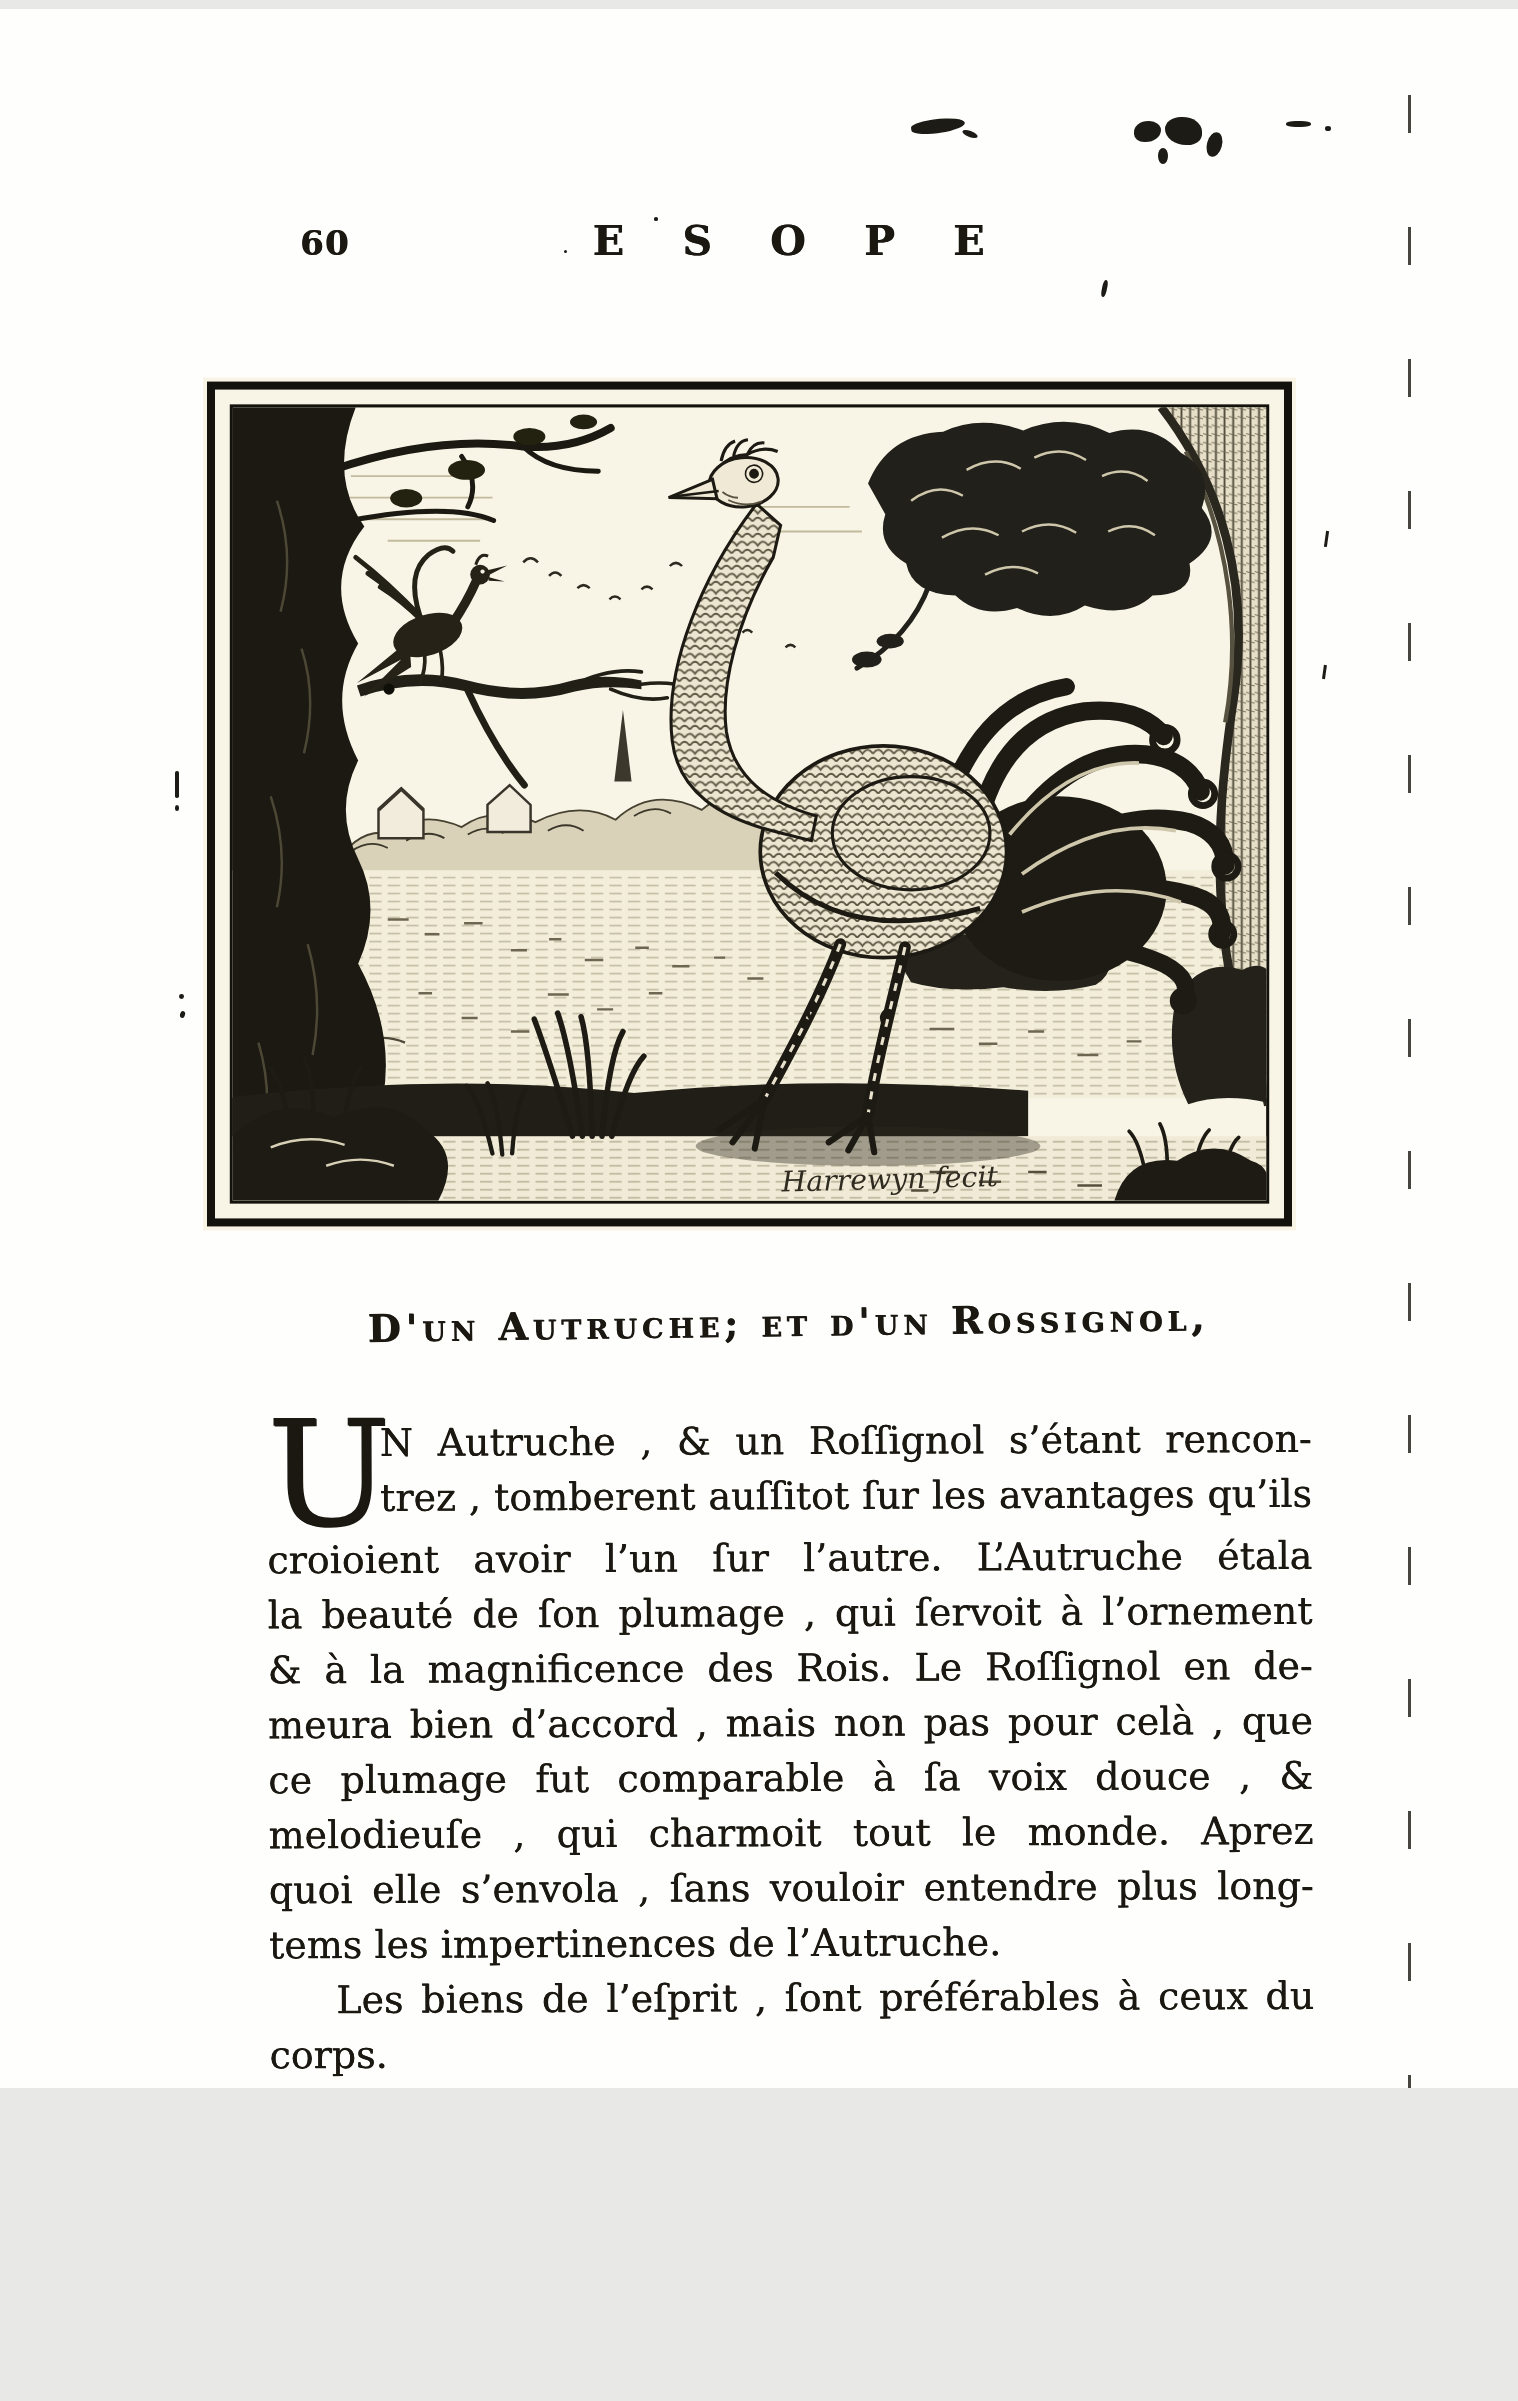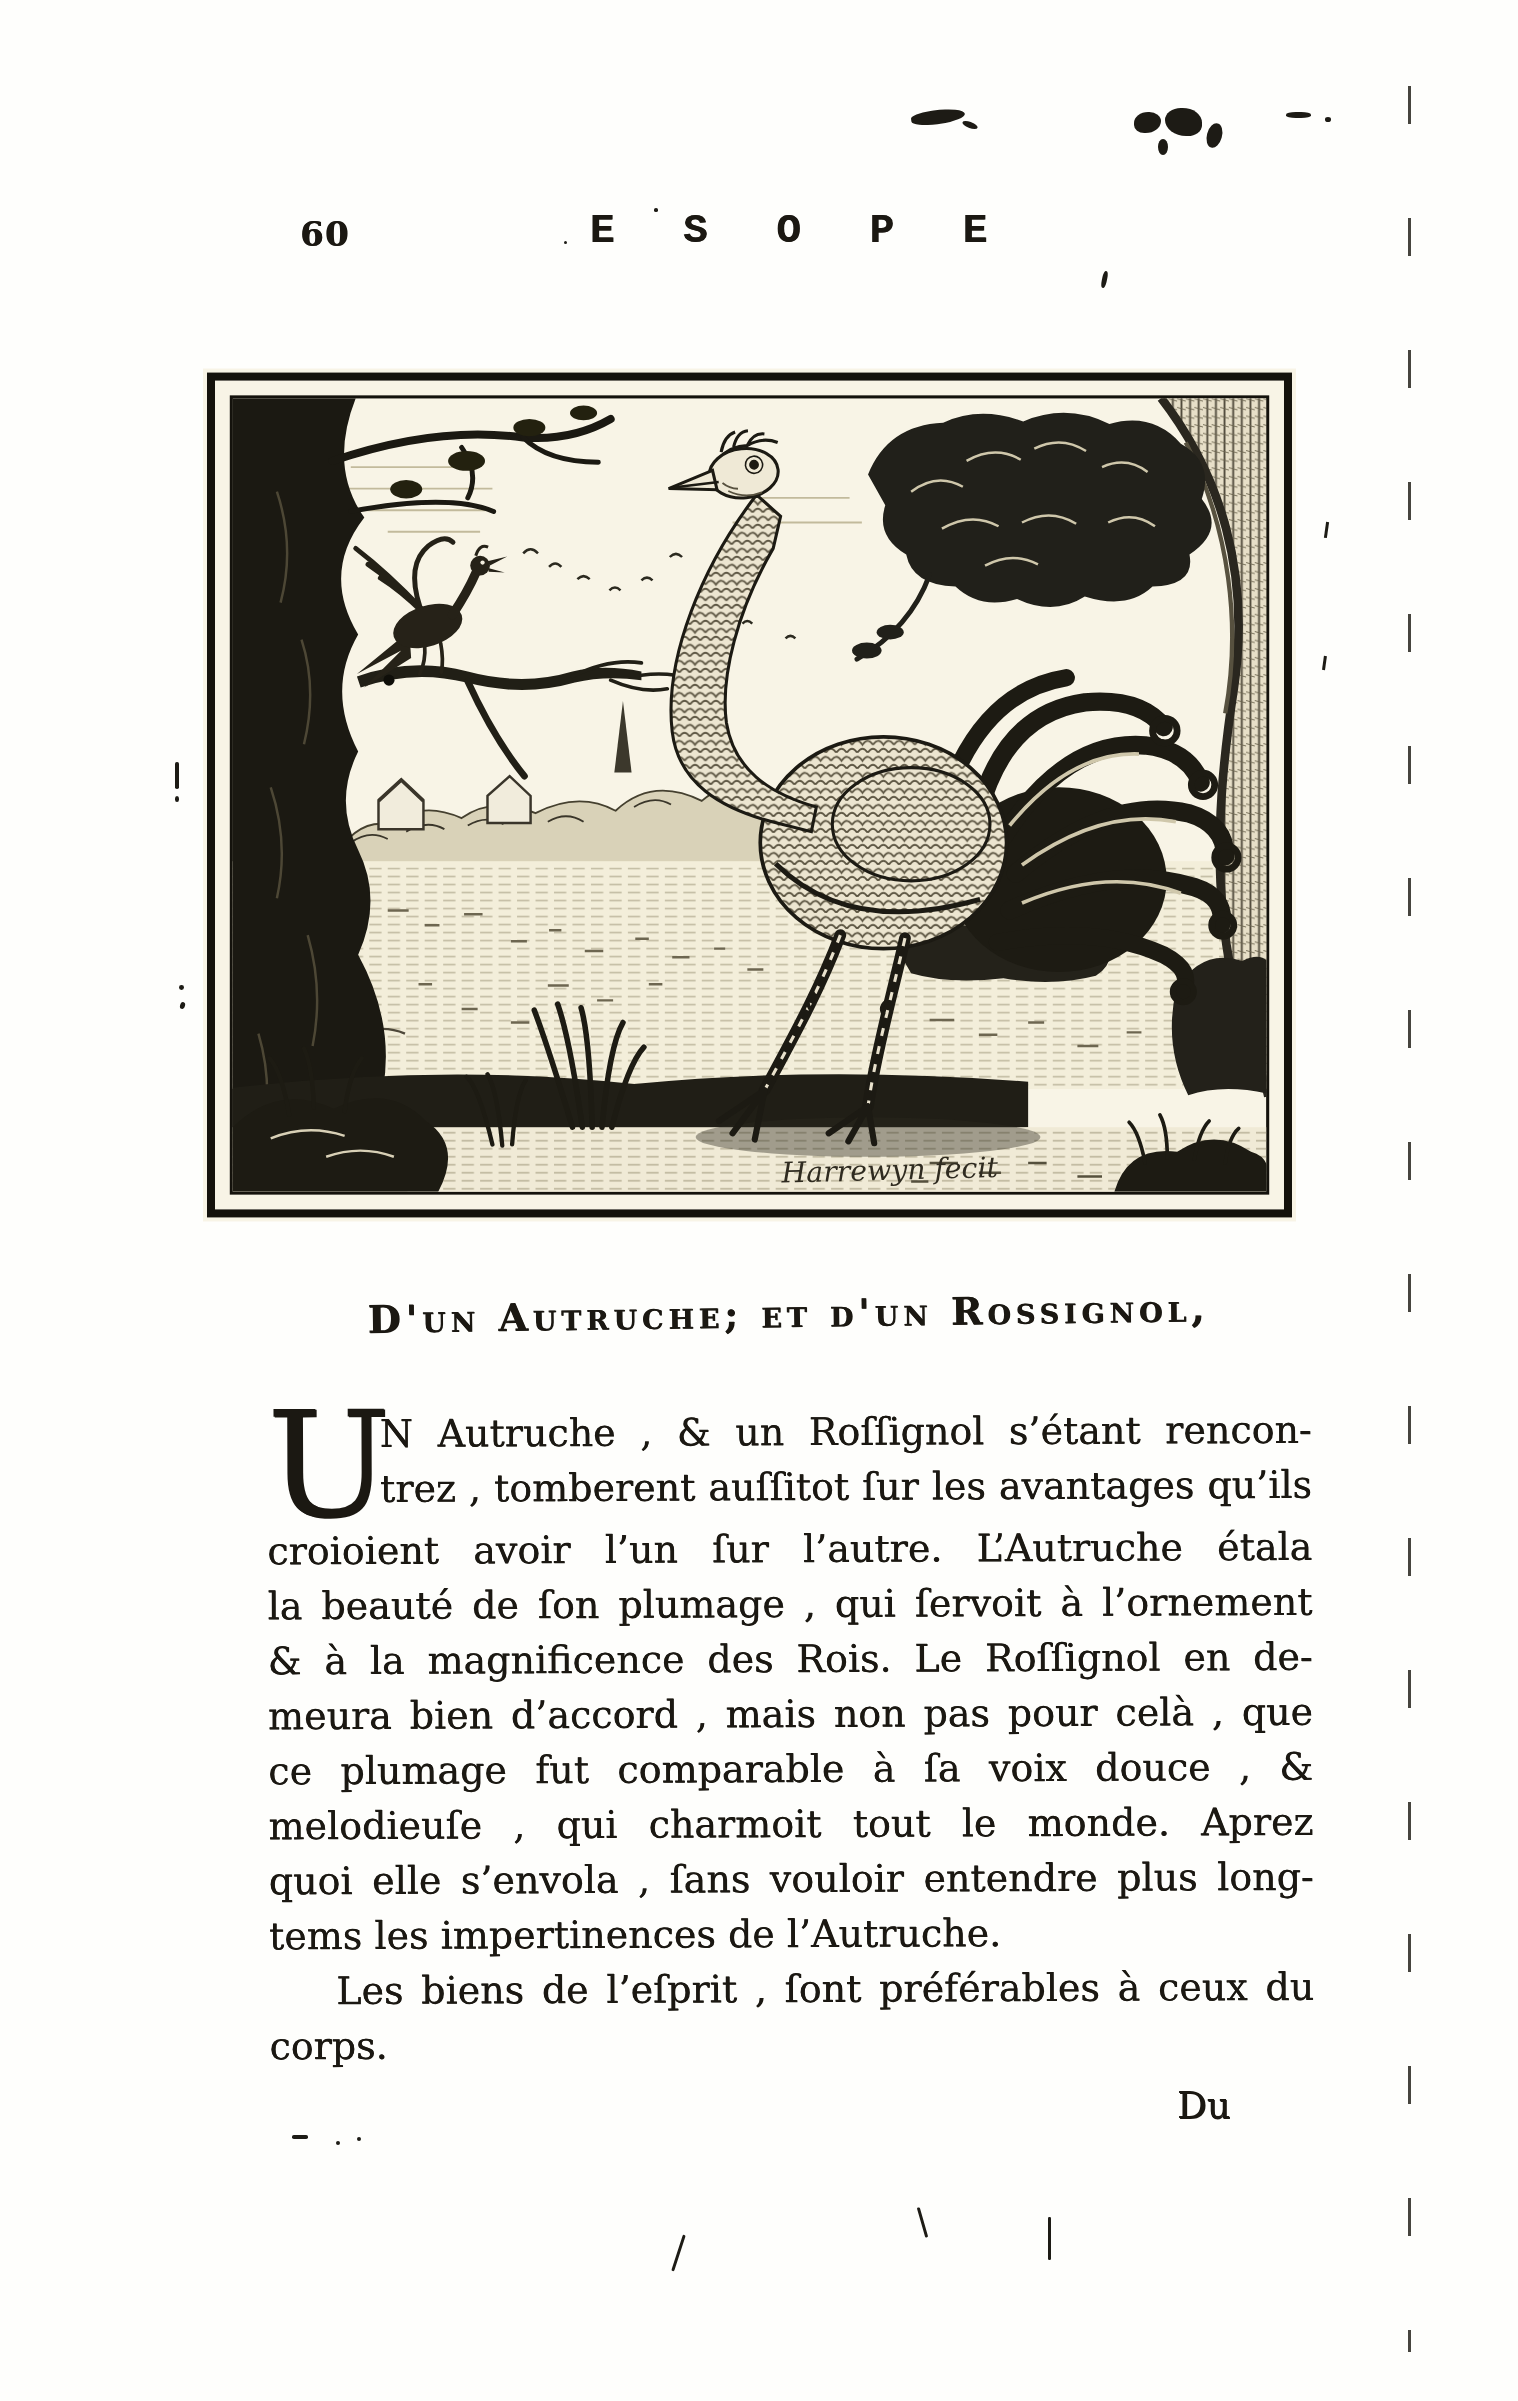--- a/index.html
+++ b/index.html
@@ -1,35 +1,35 @@
 <!DOCTYPE html>
 <html style="font-size:9.9px"><head>
 <meta charset="utf-8">
 <style>
   html,body{margin:0;padding:0;background:#e8e8e6;}
   .page{
     position:relative;
-    width:1518px;height:2401px;
+    width:1518px;height:2079px;
     background:#fefefc;
     overflow:hidden;
     font-family:"DejaVu Serif","Liberation Serif",serif;
     color:#1b1812;
+    margin-top:9px;
   }
   
   .page-number{
     position:absolute;left:300px;top:214px;
     font-size:34px;font-weight:bold;letter-spacing:1.2px;
     text-shadow:0.6px 0.3px 0 #1b1812;
   }
   .running-title{
     position:absolute;left:265px;top:208px;width:1047px;
     text-align:center;font-size:41px;font-weight:bold;
     letter-spacing:22px;text-indent:22px;
     text-shadow:0.6px 0.3px 0 #1b1812;
-    font-family:Liberation Mono, monospace;
   }
   
   .figure{
     position:absolute;left:203px;top:368px;width:1093px;height:854px;
   }
   .figure svg{display:block;width:100%;height:100%;}
   
   .fable-title{
     position:absolute;left:265px;top:1291px;width:1047px;
     text-align:center;

